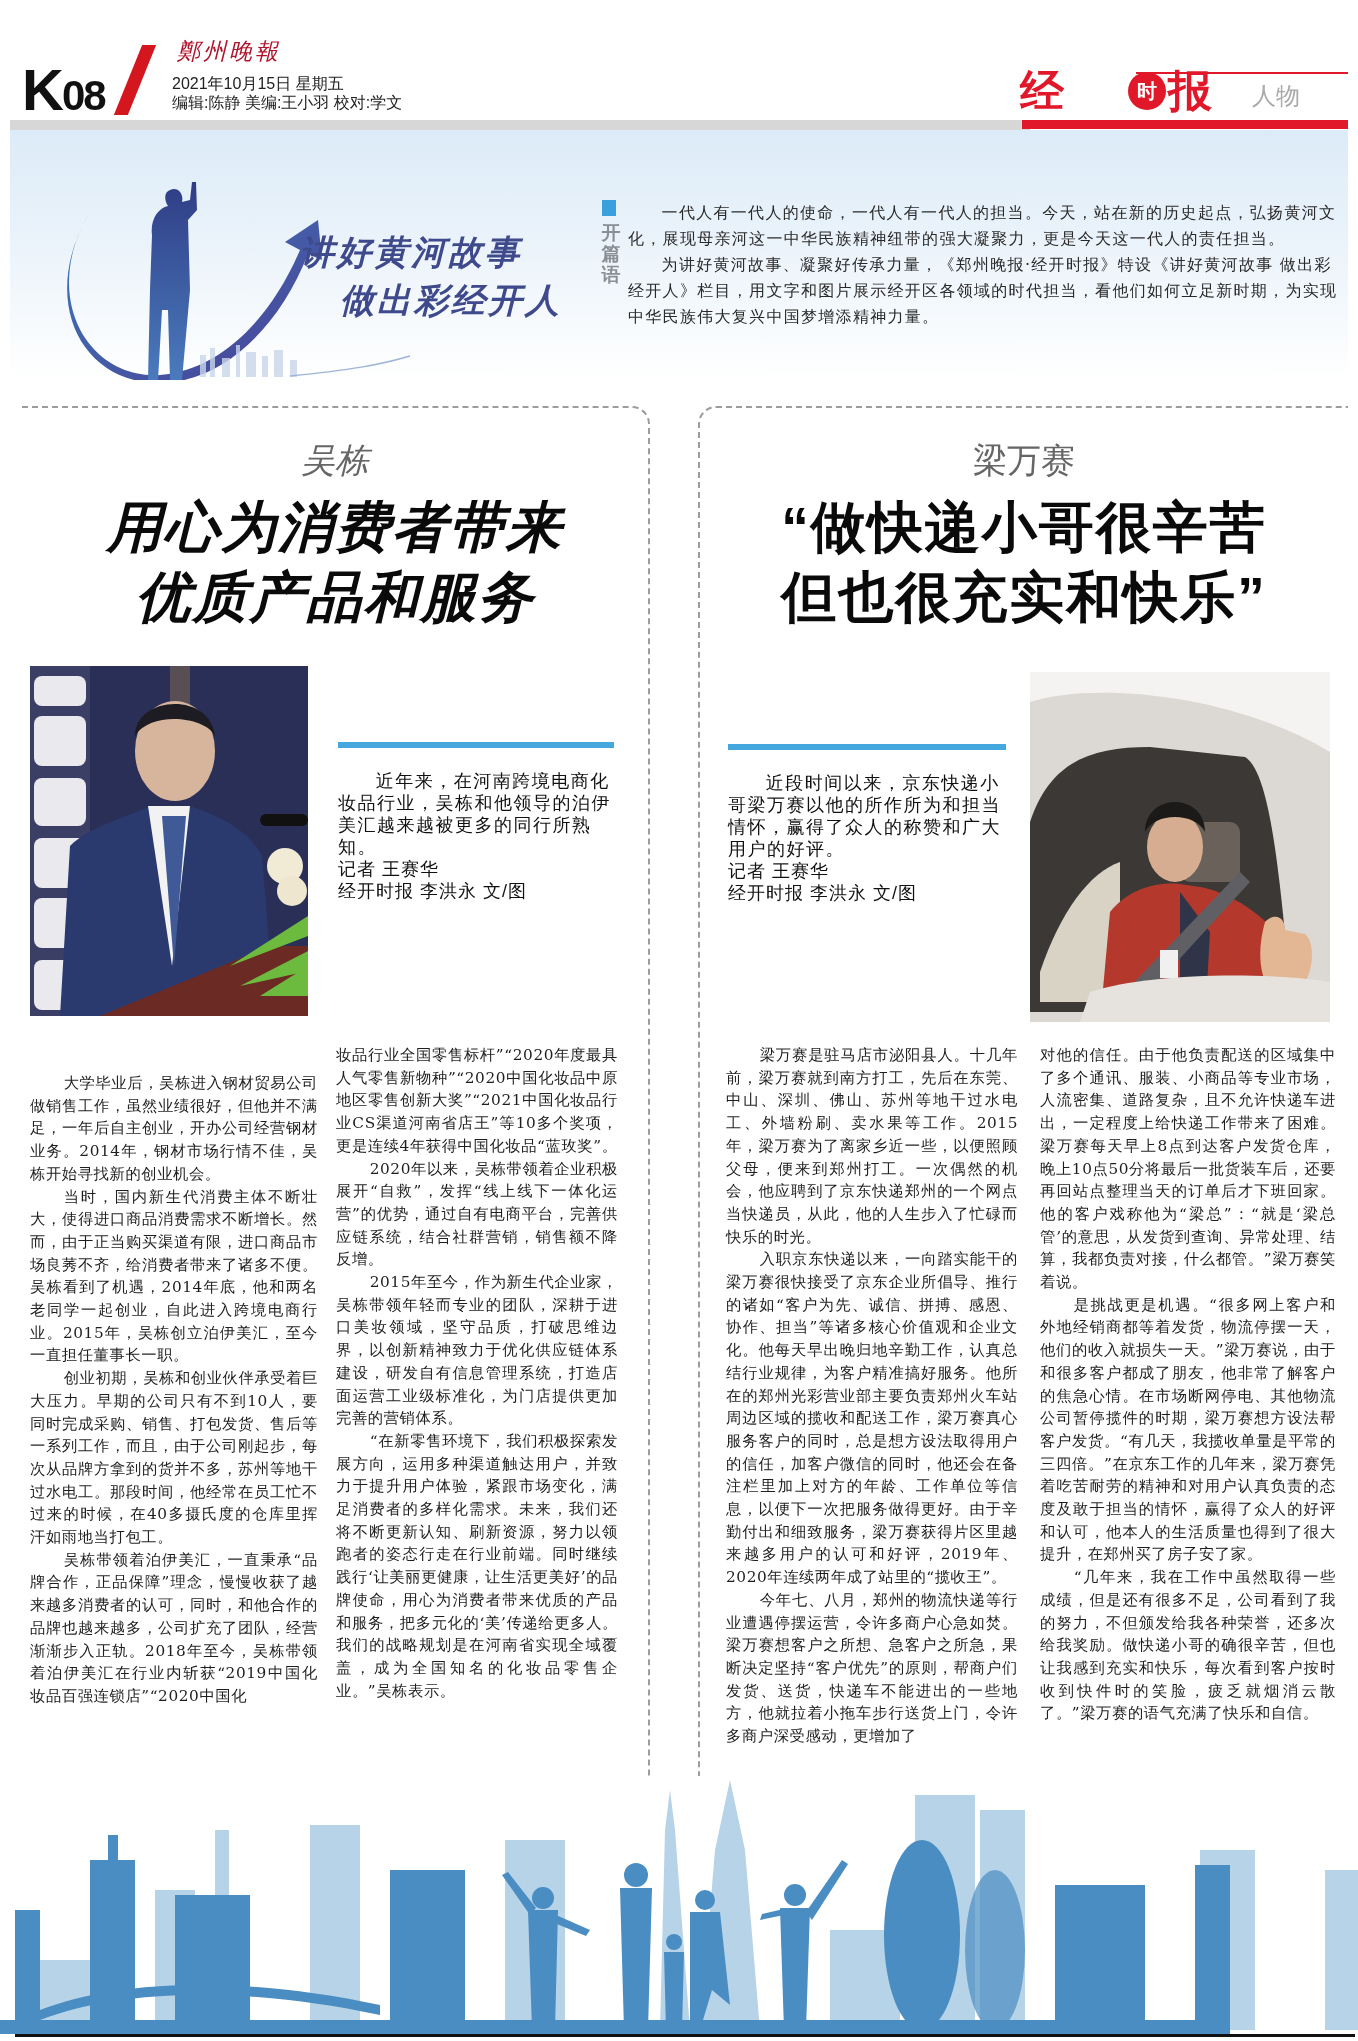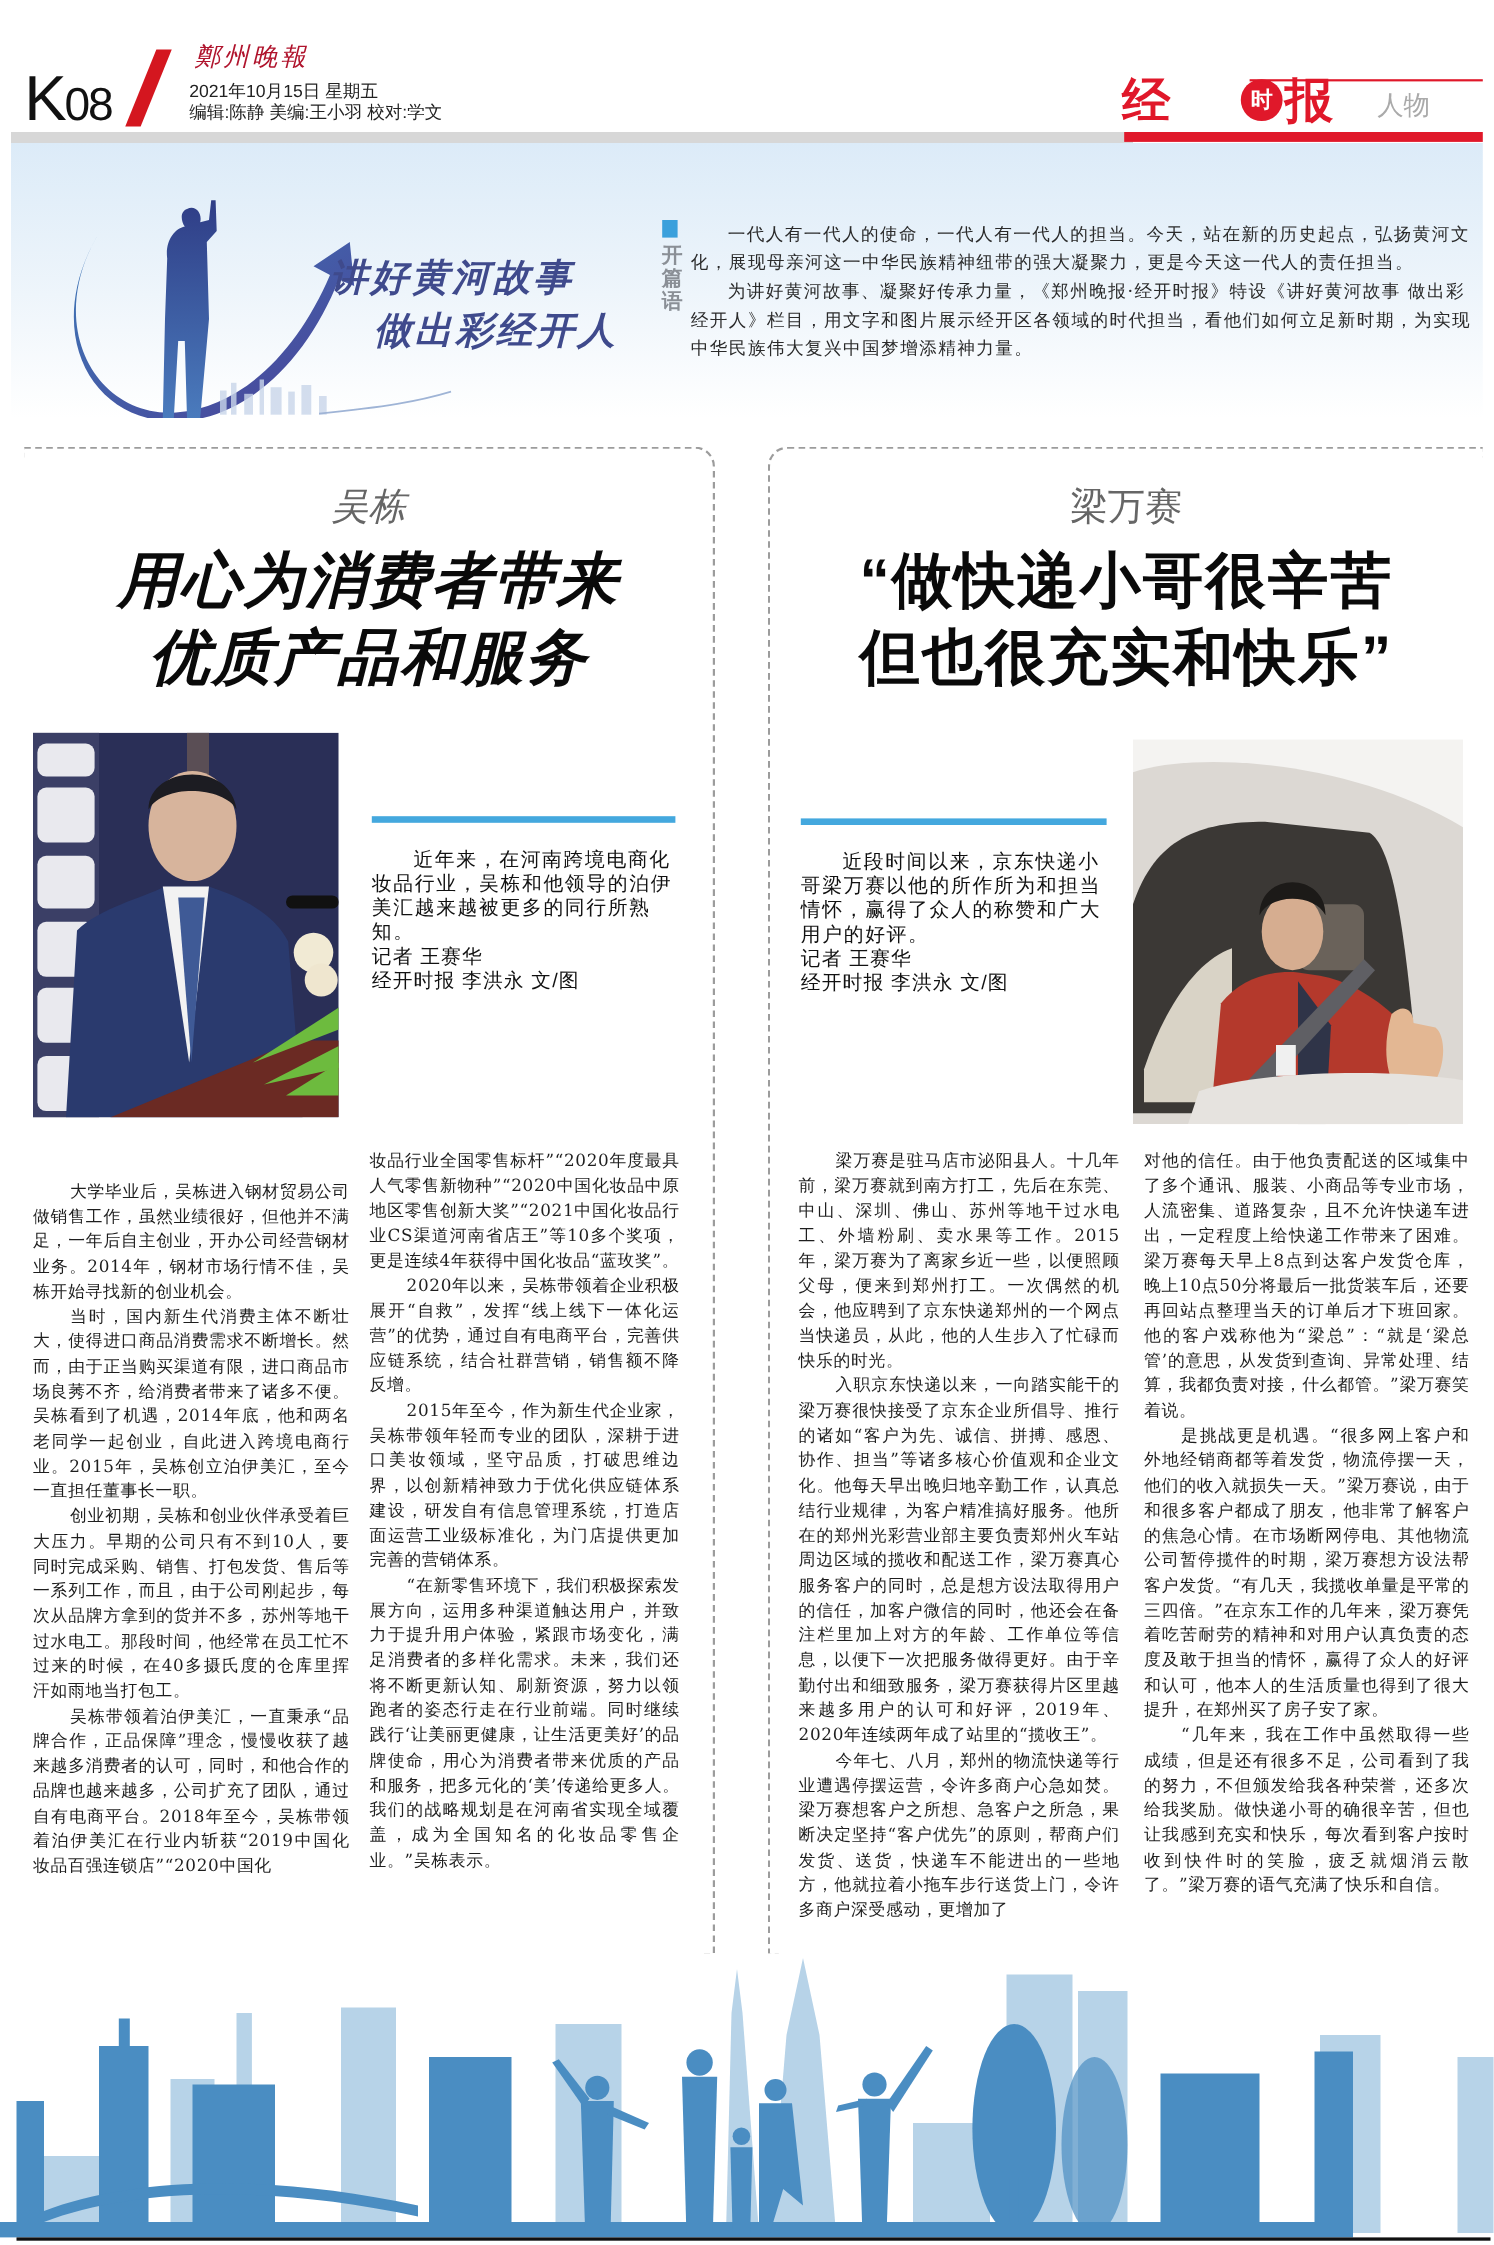--- a/index.html
+++ b/index.html
@@ -1,21 +1,21 @@
 <!DOCTYPE html>
 <html><head>
 <meta charset="utf-8">
 <style>
   * { margin:0; padding:0; box-sizing:border-box; }
   html, body { width:1358px; height:2041px; background:#ffffff; overflow:hidden; }
   body { position:relative; font-family:"DejaVu Serif","Liberation Serif",serif; color:#222; }
 
   
   .masthead { position:absolute; left:0; top:0; width:1358px; height:125px; }
-  .page-no { position:absolute; left:22px; top:56px; font-family:"Liberation Sans",sans-serif; font-weight:normal; color:#111; letter-spacing:-2px; }
+  .page-no { position:absolute; left:22px; top:56px; font-family:"Liberation Sans",sans-serif; font-weight:bold; color:#111; letter-spacing:-2px; }
   .page-no .k { font-size:58px; }
   .page-no .n { font-size:42px; }
   .slash { position:absolute; left:128px; top:45px; width:14px; height:70px; background:#d4161f; transform:skewX(-22deg); }
   .brand-cal { position:absolute; left:177px; top:36px; font-family:"DejaVu Serif",serif; font-style:italic; font-size:23px; color:#b0142d; letter-spacing:3px; }
   .dateline { position:absolute; left:172px; top:74px; font-family:"Liberation Sans",sans-serif; font-size:16px; color:#222; line-height:19px; }
   .grey-rule { position:absolute; left:10px; top:120px; width:1020px; height:12px; background:#d7d7d7; }
   .section-logo { position:absolute; left:1020px; top:62px; height:60px; }
   .logo-jk { position:absolute; left:0; top:0; font-family:"Liberation Sans",sans-serif; font-weight:bold; font-size:44px; color:#e0182a; letter-spacing:-1px; }
   .logo-shi { position:absolute; left:108px; top:10px; width:38px; height:38px; border-radius:50%; background:#e0182a; color:#fff; font-family:"Liberation Sans",sans-serif; font-weight:bold; font-size:20px; text-align:center; line-height:38px; }
   .logo-bao { position:absolute; left:148px; top:0; font-family:"Liberation Sans",sans-serif; font-weight:bold; font-size:44px; color:#e0182a; }
@@ -155,21 +155,21 @@
   <div class="blue-bar"></div>
   <div class="lead-text indent">近年来，在河南跨境电商化妆品行业，吴栋和他领导的泊伊美汇越来越被更多的同行所熟知。</div>
   <div class="credit">记者 王赛华</div>
   <div class="credit">经开时报 李洪永 文/图</div>
 </div>
 
 <div class="col" style="left:30px;width:288px;margin-top:28px;">
   <p>大学毕业后，吴栋进入钢材贸易公司做销售工作，虽然业绩很好，但他并不满足，一年后自主创业，开办公司经营钢材业务。2014年，钢材市场行情不佳，吴栋开始寻找新的创业机会。</p>
   <p>当时，国内新生代消费主体不断壮大，使得进口商品消费需求不断增长。然而，由于正当购买渠道有限，进口商品市场良莠不齐，给消费者带来了诸多不便。吴栋看到了机遇，2014年底，他和两名老同学一起创业，自此进入跨境电商行业。2015年，吴栋创立泊伊美汇，至今一直担任董事长一职。</p>
   <p>创业初期，吴栋和创业伙伴承受着巨大压力。早期的公司只有不到10人，要同时完成采购、销售、打包发货、售后等一系列工作，而且，由于公司刚起步，每次从品牌方拿到的货并不多，苏州等地干过水电工。那段时间，他经常在员工忙不过来的时候，在40多摄氏度的仓库里挥汗如雨地当打包工。</p>
-  <p>吴栋带领着泊伊美汇，一直秉承“品牌合作，正品保障”理念，慢慢收获了越来越多消费者的认可，同时，和他合作的品牌也越来越多，公司扩充了团队，通过自有电商平台。2018年至今，吴栋带领着泊伊美汇在行业内斩获“2019中国化妆品百强连锁店”“2020中国化</p>
+  <p>吴栋带领着泊伊美汇，一直秉承“品牌合作，正品保障”理念，慢慢收获了越来越多消费者的认可，同时，和他合作的品牌也越来越多，公司扩充了团队，经营渐渐步入正轨。2018年至今，吴栋带领着泊伊美汇在行业内斩获“2019中国化妆品百强连锁店”“2020中国化</p>
 </div>
 <div class="col" style="left:336px;width:282px;">
   <p style="text-indent:0">妆品行业全国零售标杆”“2020年度最具人气零售新物种”“2020中国化妆品中原地区零售创新大奖”“2021中国化妆品行业CS渠道河南省店王”等10多个奖项，更是连续4年获得中国化妆品“蓝玫奖”。</p>
   <p>2020年以来，吴栋带领着企业积极展开“自救”，发挥“线上线下一体化运营”的优势，通过自有电商平台，完善供应链系统，结合社群营销，销售额不降反增。</p>
   <p>2015年至今，作为新生代企业家，吴栋带领年轻而专业的团队，深耕于进口美妆领域，坚守品质，打破思维边界，以创新精神致力于优化供应链体系建设，研发自有信息管理系统，打造店面运营工业级标准化，为门店提供更加完善的营销体系。</p>
   <p>“在新零售环境下，我们积极探索发展方向，运用多种渠道触达用户，并致力于提升用户体验，紧跟市场变化，满足消费者的多样化需求。未来，我们还将不断更新认知、刷新资源，努力以领跑者的姿态行走在行业前端。同时继续践行‘让美丽更健康，让生活更美好’的品牌使命，用心为消费者带来优质的产品和服务，把多元化的‘美’传递给更多人。我们的战略规划是在河南省实现全域覆盖，成为全国知名的化妆品零售企业。”吴栋表示。</p>
 </div>
 
 <div class="panel panel-right">
   <div class="person-name">梁万赛</div>

